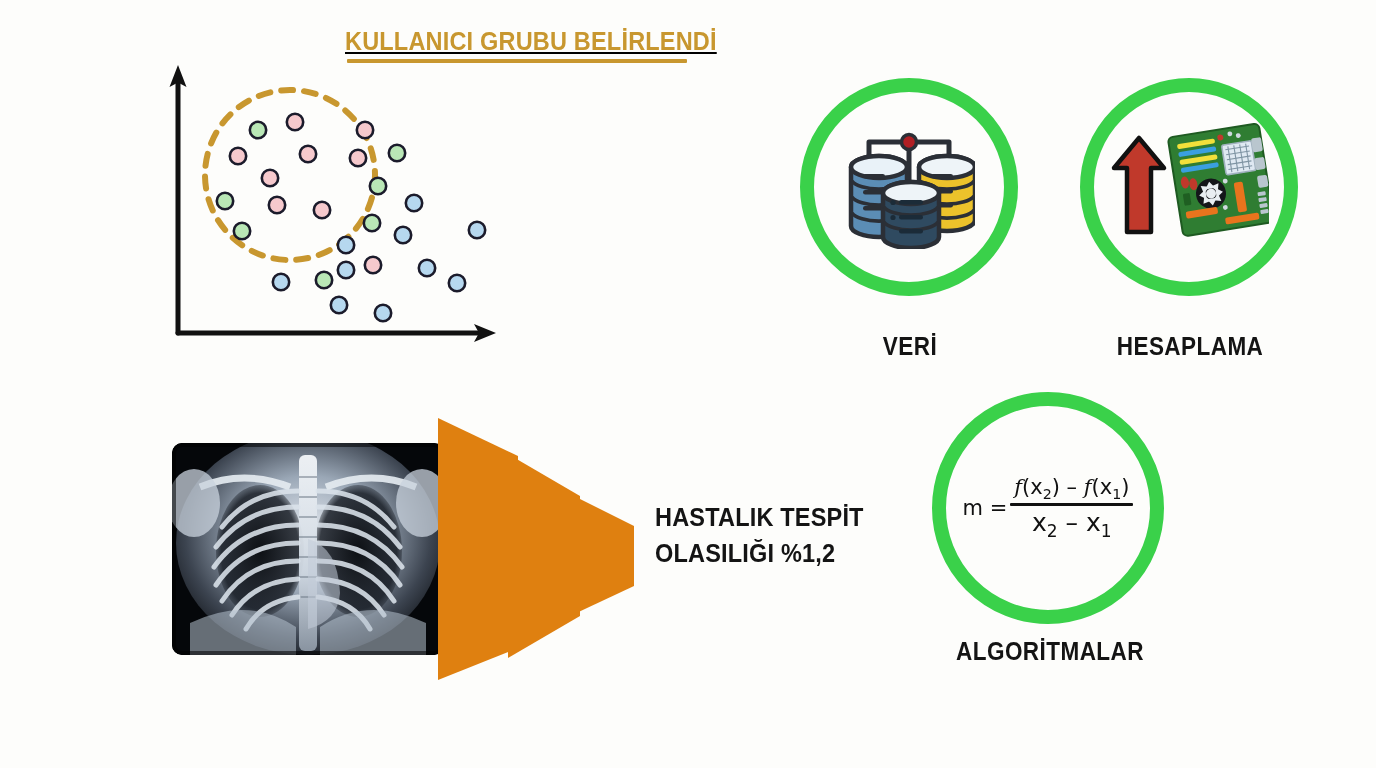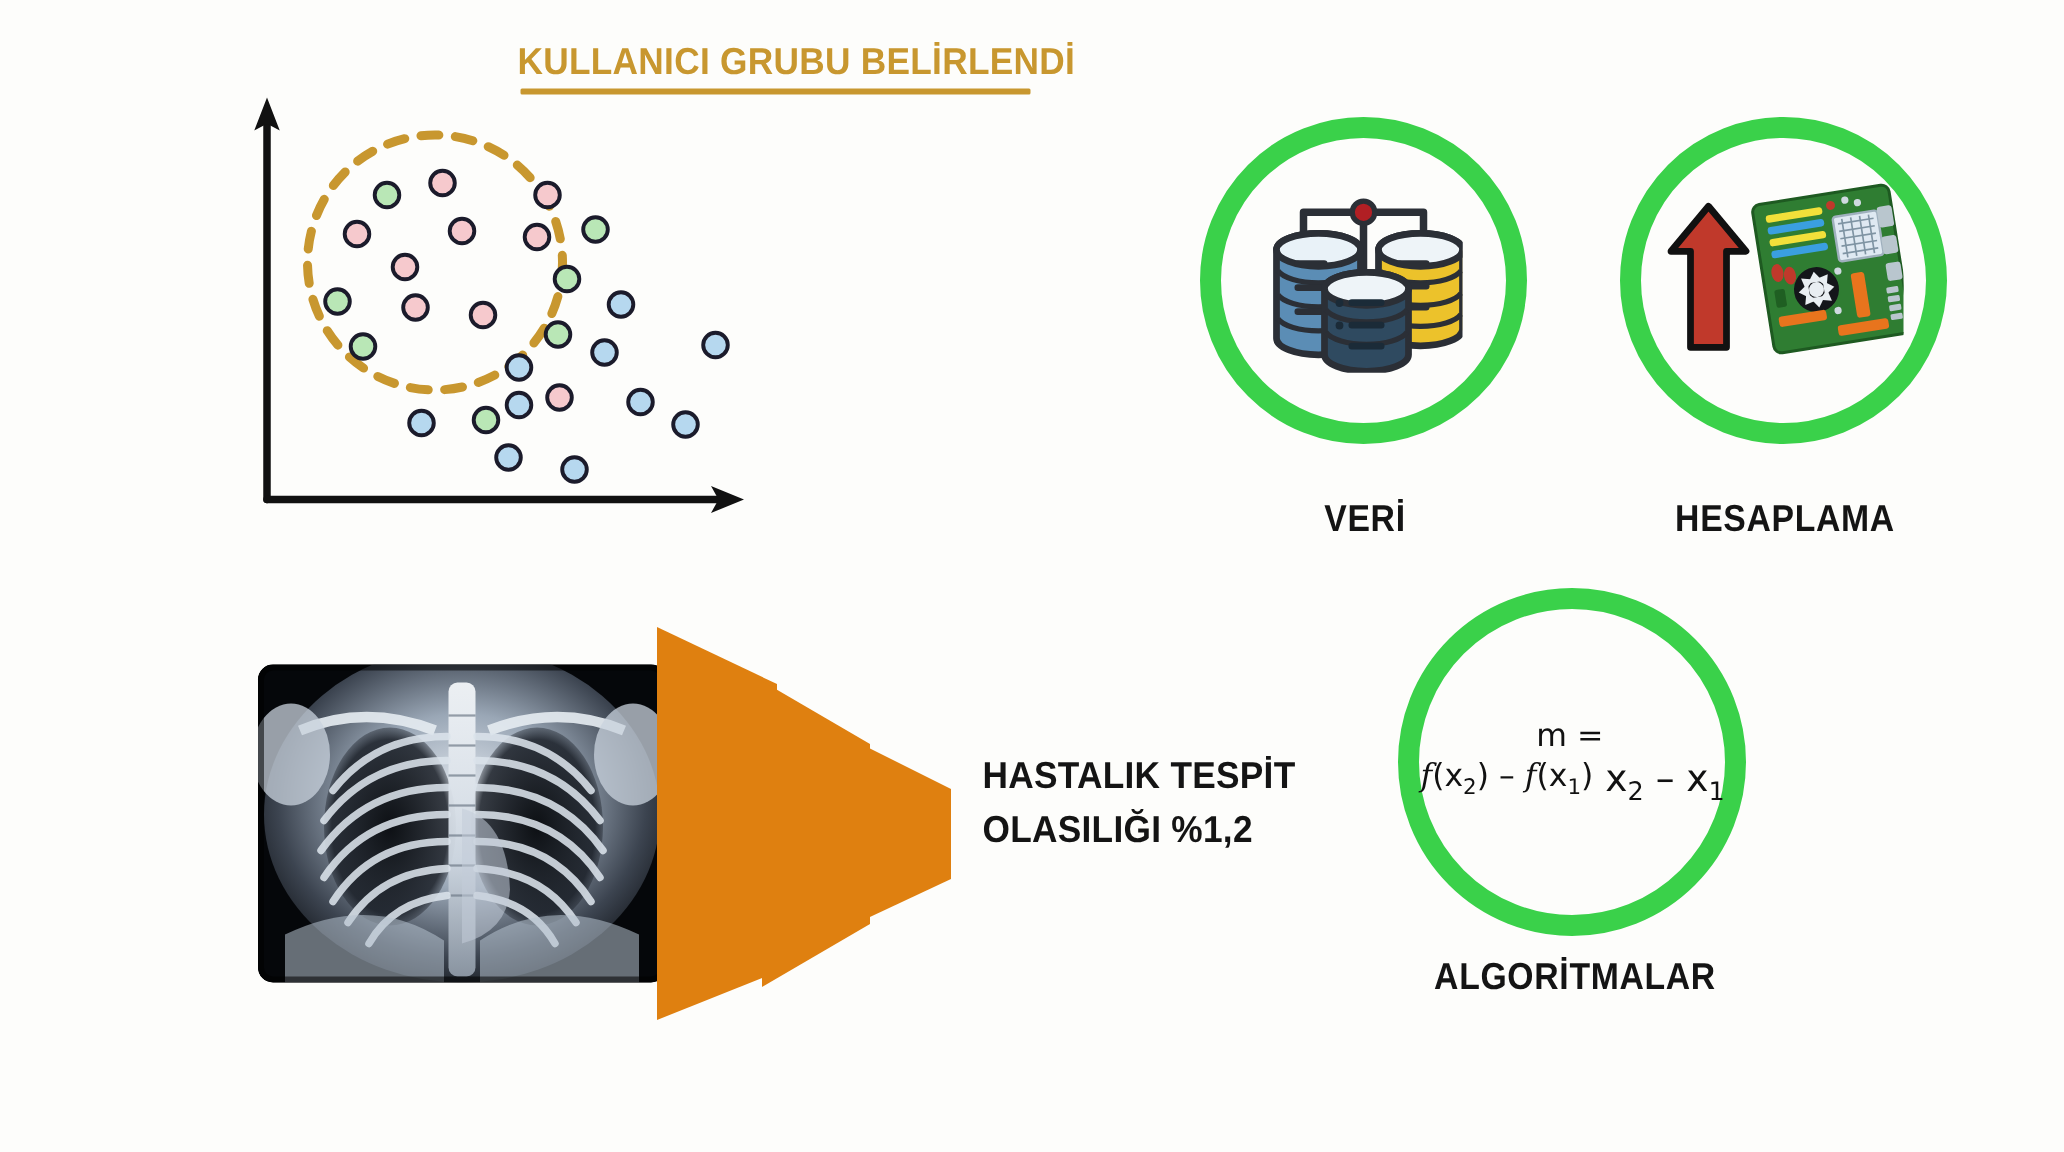--- a/index.html
+++ b/index.html
@@ -23,20 +23,21 @@
     height: 768px;
   }
 
   
   #title-block {
     position: absolute;
     left: 345px;
     top: 28px;
     width: 360px;
     text-align: left;
+    text-decoration: underline;
   }
   #title-text {
     font-family: "Liberation Sans", sans-serif;
     font-weight: 700;
     font-size: 25px;
     letter-spacing: 0.2px;
     color: #c8972f;
     transform: scaleX(0.94);
     transform-origin: left center;
     white-space: nowrap;
@@ -103,21 +104,21 @@
     left: 50%;
     top: 50%;
     transform: translate(-50%,-50%);
     width: 210px;
     text-align: center;
     font-family: "DejaVu Sans", sans-serif;
     color: #111;
   }
   .frac {
     display: inline-flex;
-    flex-direction: row;
+    flex-direction: column;
     align-items: center;
     vertical-align: middle;
   }
   .frac .num { font-size: 21px; padding: 0 4px 1px; white-space: nowrap; }
   .frac .bar { height: 3px; background: #111; width: 100%; border-radius: 1px; }
   .frac .den { font-size: 25px; padding: 2px 4px 0; white-space: nowrap; }
   #formula-lead { font-size: 21px; vertical-align: middle; margin-right: 3px; }
   .fn { font-style: italic; font-family: "DejaVu Serif", serif; }
   sub { font-size: 0.68em; }
 

